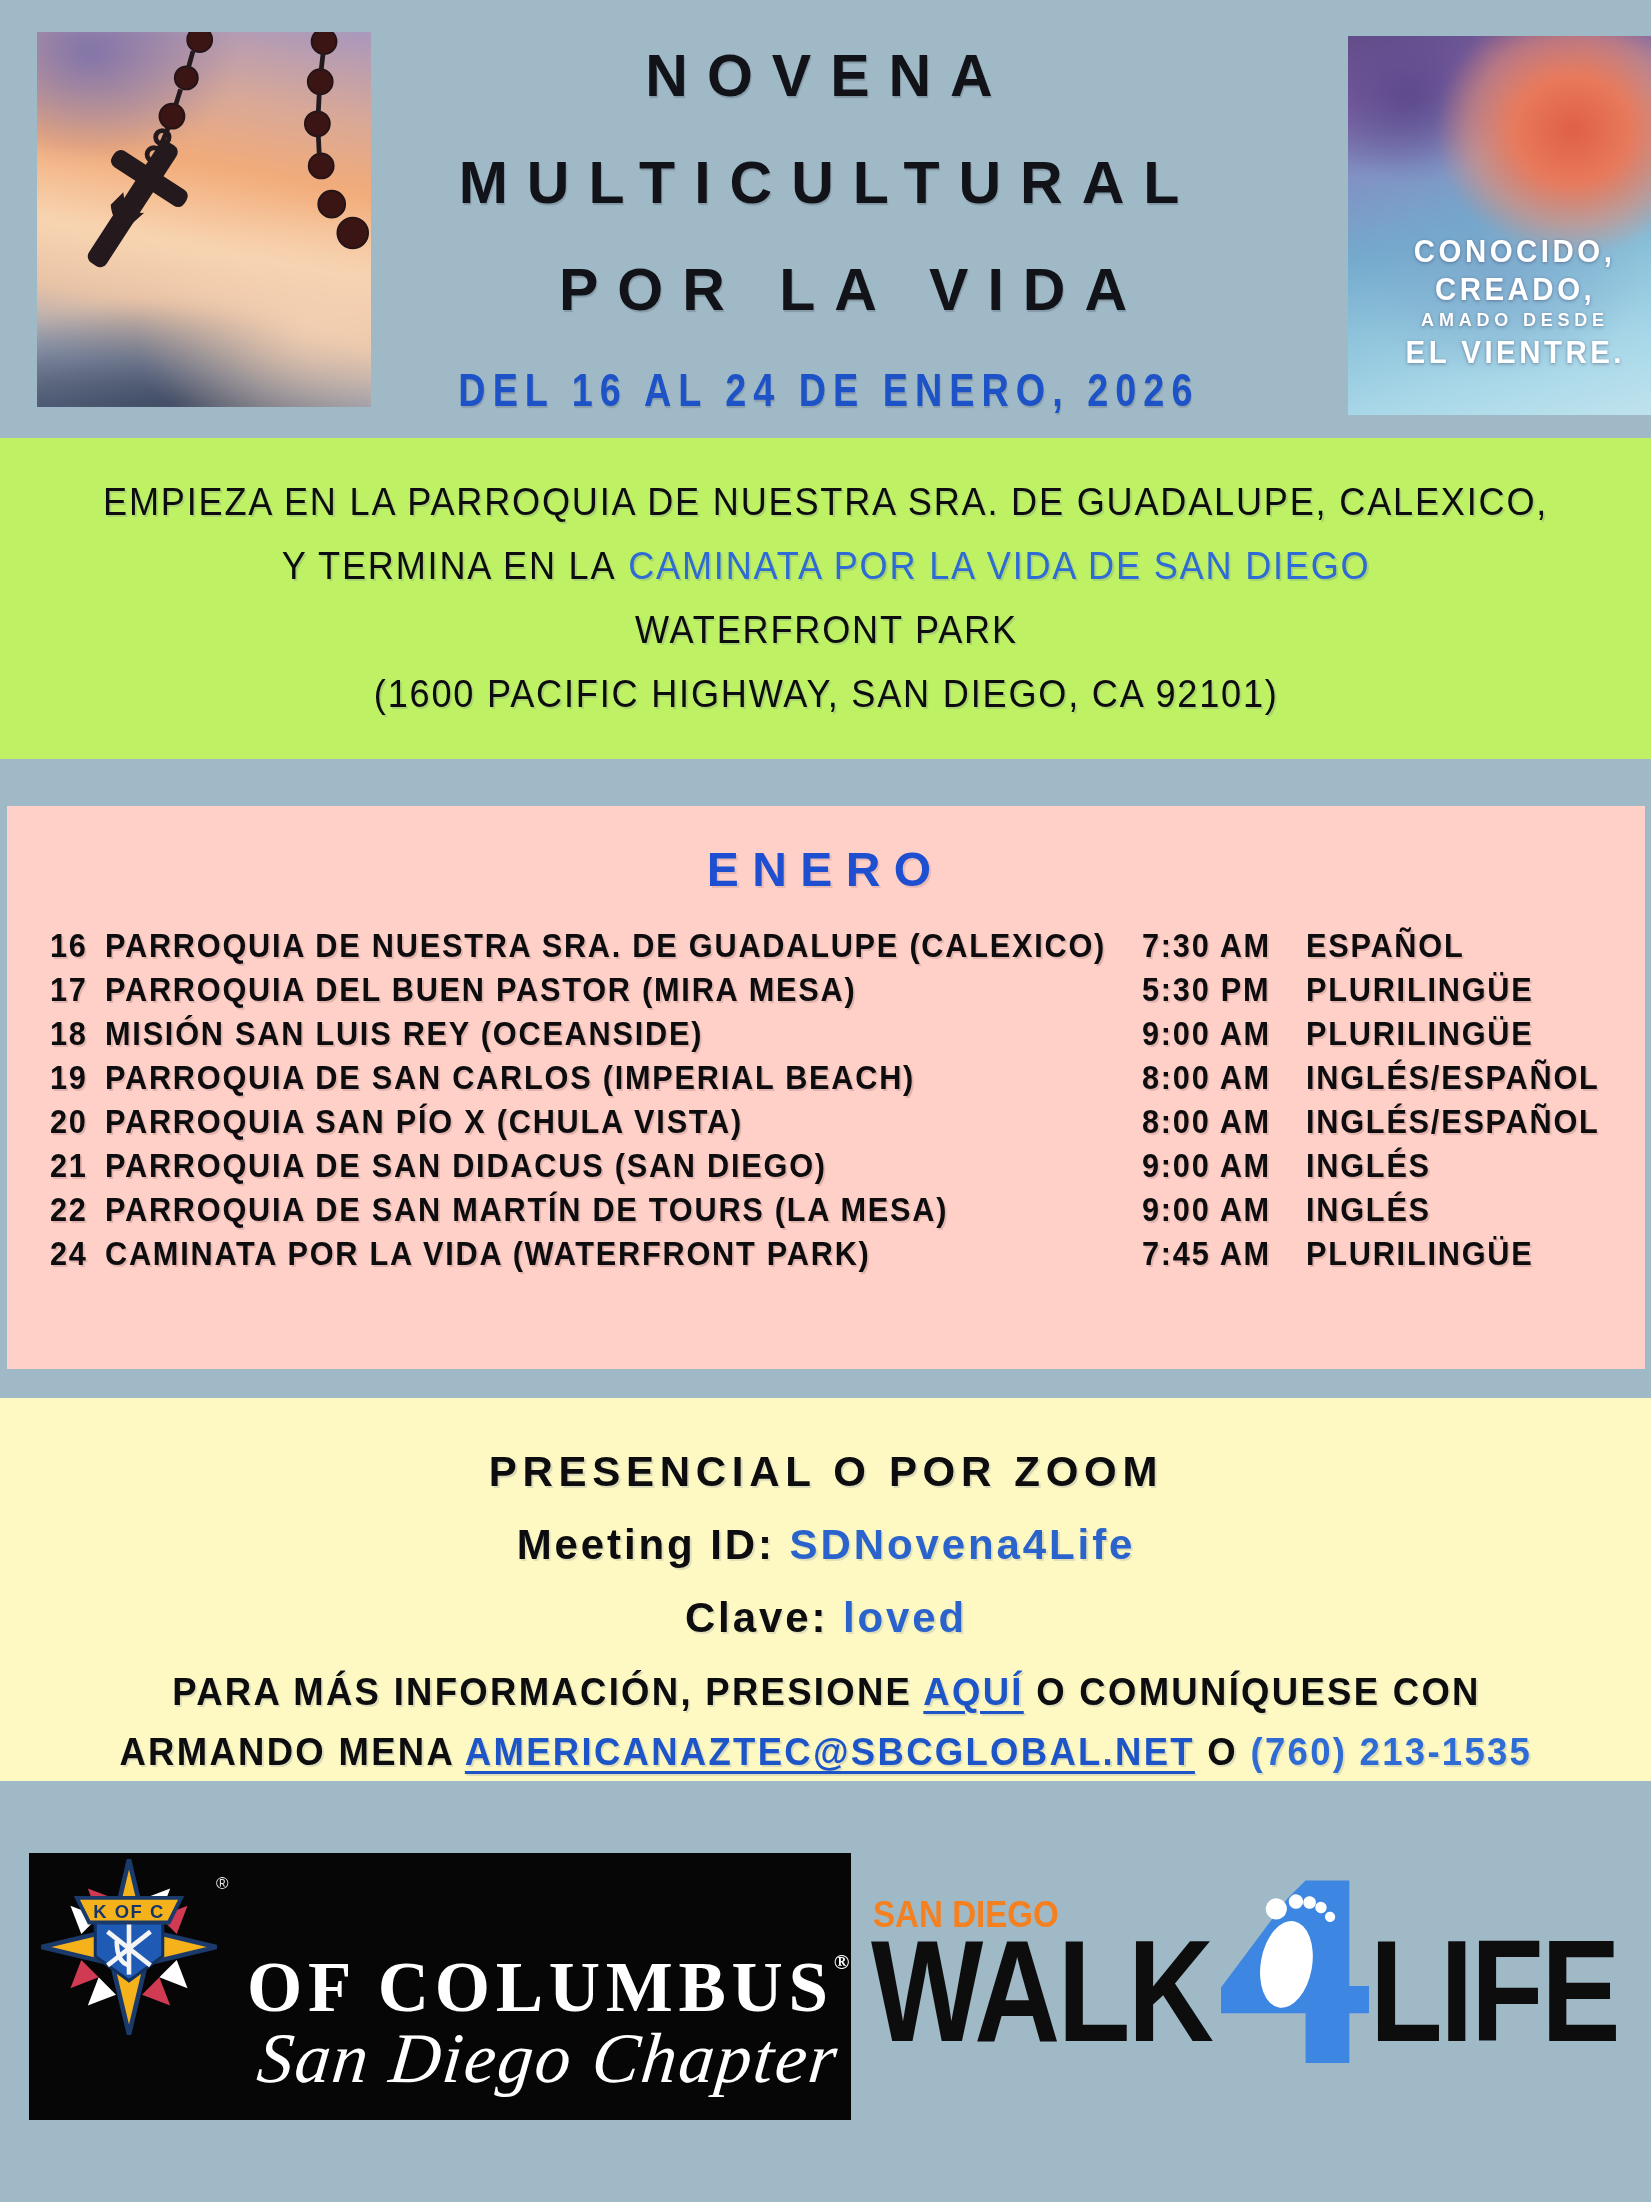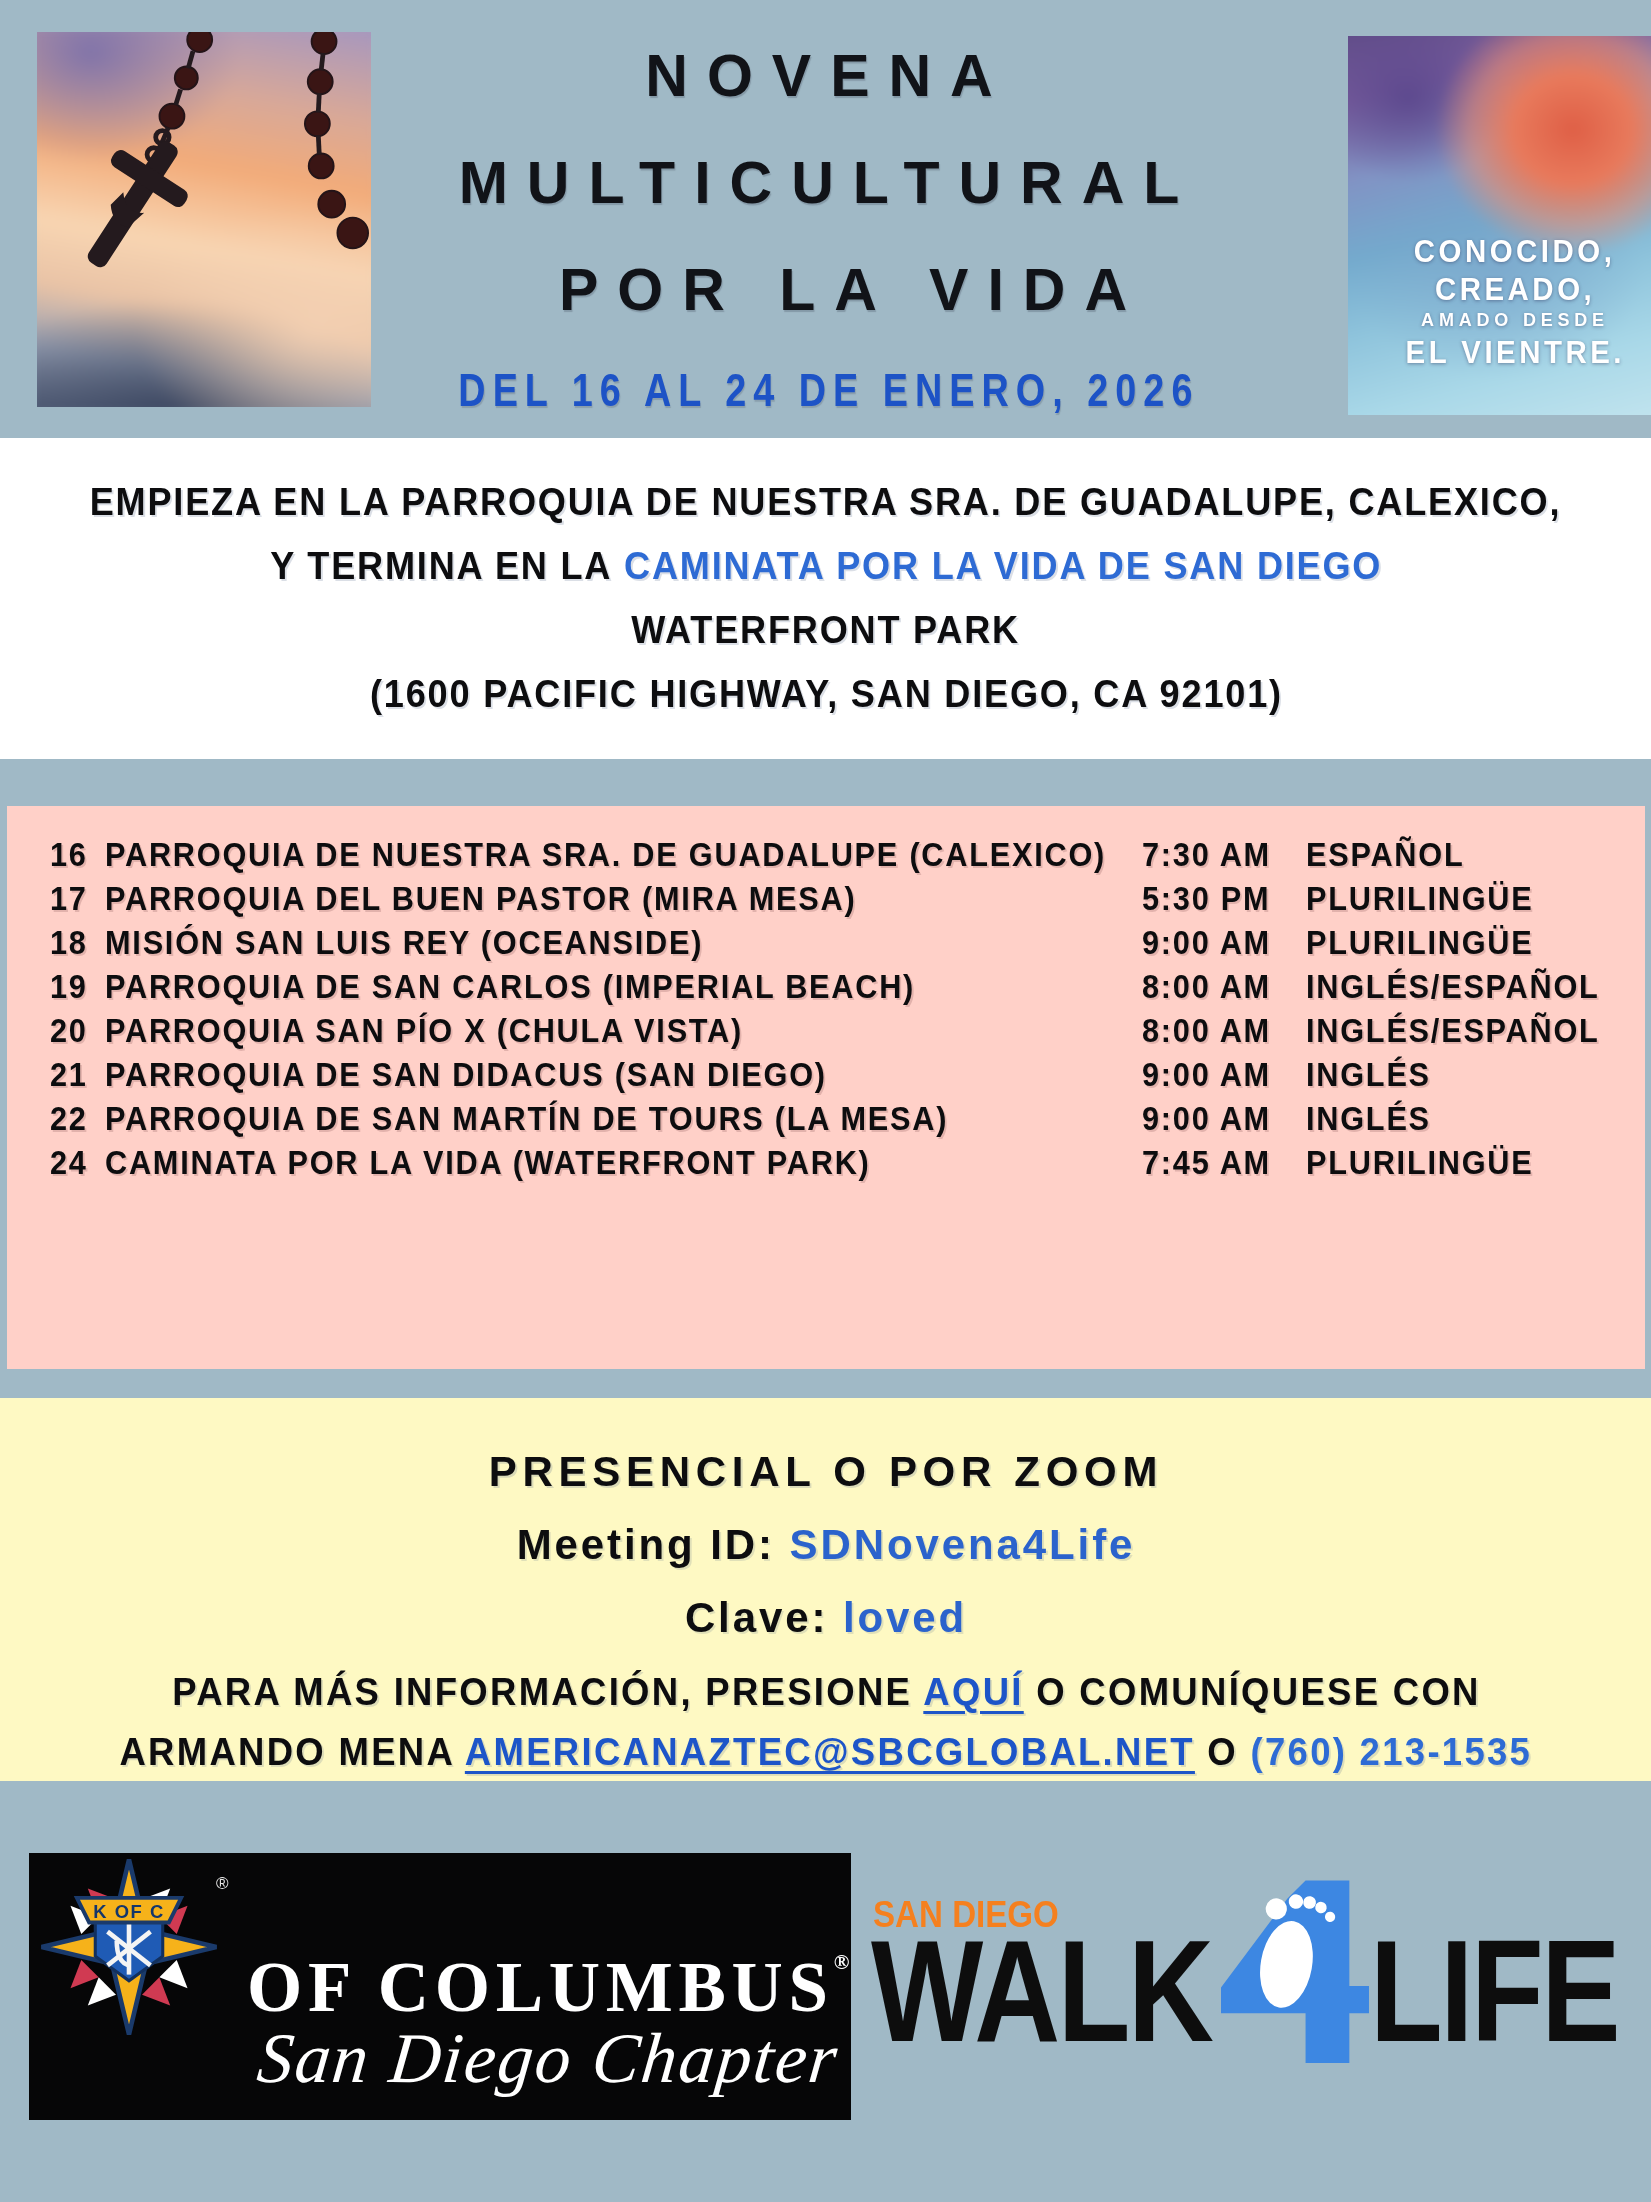--- a/index.html
+++ b/index.html
@@ -29,23 +29,23 @@
 
   .title-block{position:absolute;left:371px;top:0;width:915px;text-align:center;}
   .title-line{font-size:59px;font-weight:bold;color:#111318;letter-spacing:19px;margin-top:46px;
     line-height:61px;text-shadow:1px 1.9px 1px rgba(70,80,95,.30);}
   .title-line.t2{margin-top:46px;} .title-line.t3{padding-left:48px;}
   .date-line{display:inline-block;margin-top:42px;font-size:46px;font-weight:bold;color:#1d53c6;
     letter-spacing:8.6px;transform:scaleX(.82);transform-origin:center;
     text-shadow:1px 1.9px 1px rgba(70,80,95,.25);white-space:nowrap;}
 
   
-  .intro{position:absolute;left:0;top:438px;width:1652px;height:321px;background:#ffffff;
+  .intro{position:absolute;left:0;top:438px;width:1652px;height:321px;background:#bef264;
     display:flex;flex-direction:column;justify-content:center;align-items:center;gap:21px;
-    font-weight:bold;color:#0d0d0f;font-size:38px;letter-spacing:1.9px;text-align:center;
+    font-weight:normal;color:#0d0d0f;font-size:38px;letter-spacing:1.9px;text-align:center;
     text-shadow:1.9px 1.9px 0 rgba(90,110,140,.22);}
   .intro .accent{color:#2e6bd4;}
   .intro .iline{transform:scaleX(.95);white-space:nowrap;}
 
   
   .schedule{position:absolute;left:6.7px;top:806px;width:1638px;height:563px;background:#ffd0c8;}
   .month{margin-top:36px;text-align:center;font-size:48px;font-weight:bold;color:#1d4fd0;
     letter-spacing:13.4px;text-shadow:1.9px 1.9px 0 rgba(160,110,120,.25);}
   .rows{margin-top:27px;}
   .srow{display:grid;grid-template-columns:55px 1037px 164px auto;padding-left:43px;
@@ -143,20 +143,21 @@
   </div>
 
   <section class="intro">
     <div class="iline">EMPIEZA EN LA PARROQUIA DE NUESTRA SRA. DE GUADALUPE, CALEXICO,</div>
     <div class="iline"><span>Y TERMINA EN LA</span>&nbsp;<span class="accent">CAMINATA POR LA VIDA DE SAN DIEGO</span></div>
     <div class="iline">WATERFRONT PARK</div>
     <div class="iline">(1600 PACIFIC HIGHWAY, SAN DIEGO, CA 92101)</div>
   </section>
 
   <section class="schedule">
+    <div class="month">ENERO</div>
     <div class="rows">
         <div class="srow">
           <span>16</span>
           <span>PARROQUIA DE NUESTRA SRA. DE GUADALUPE (CALEXICO)</span>
           <span>7:30 AM</span>
           <span>ESPAÑOL</span>
         </div>
         <div class="srow">
           <span>17</span>
           <span>PARROQUIA DEL BUEN PASTOR (MIRA MESA)</span>

